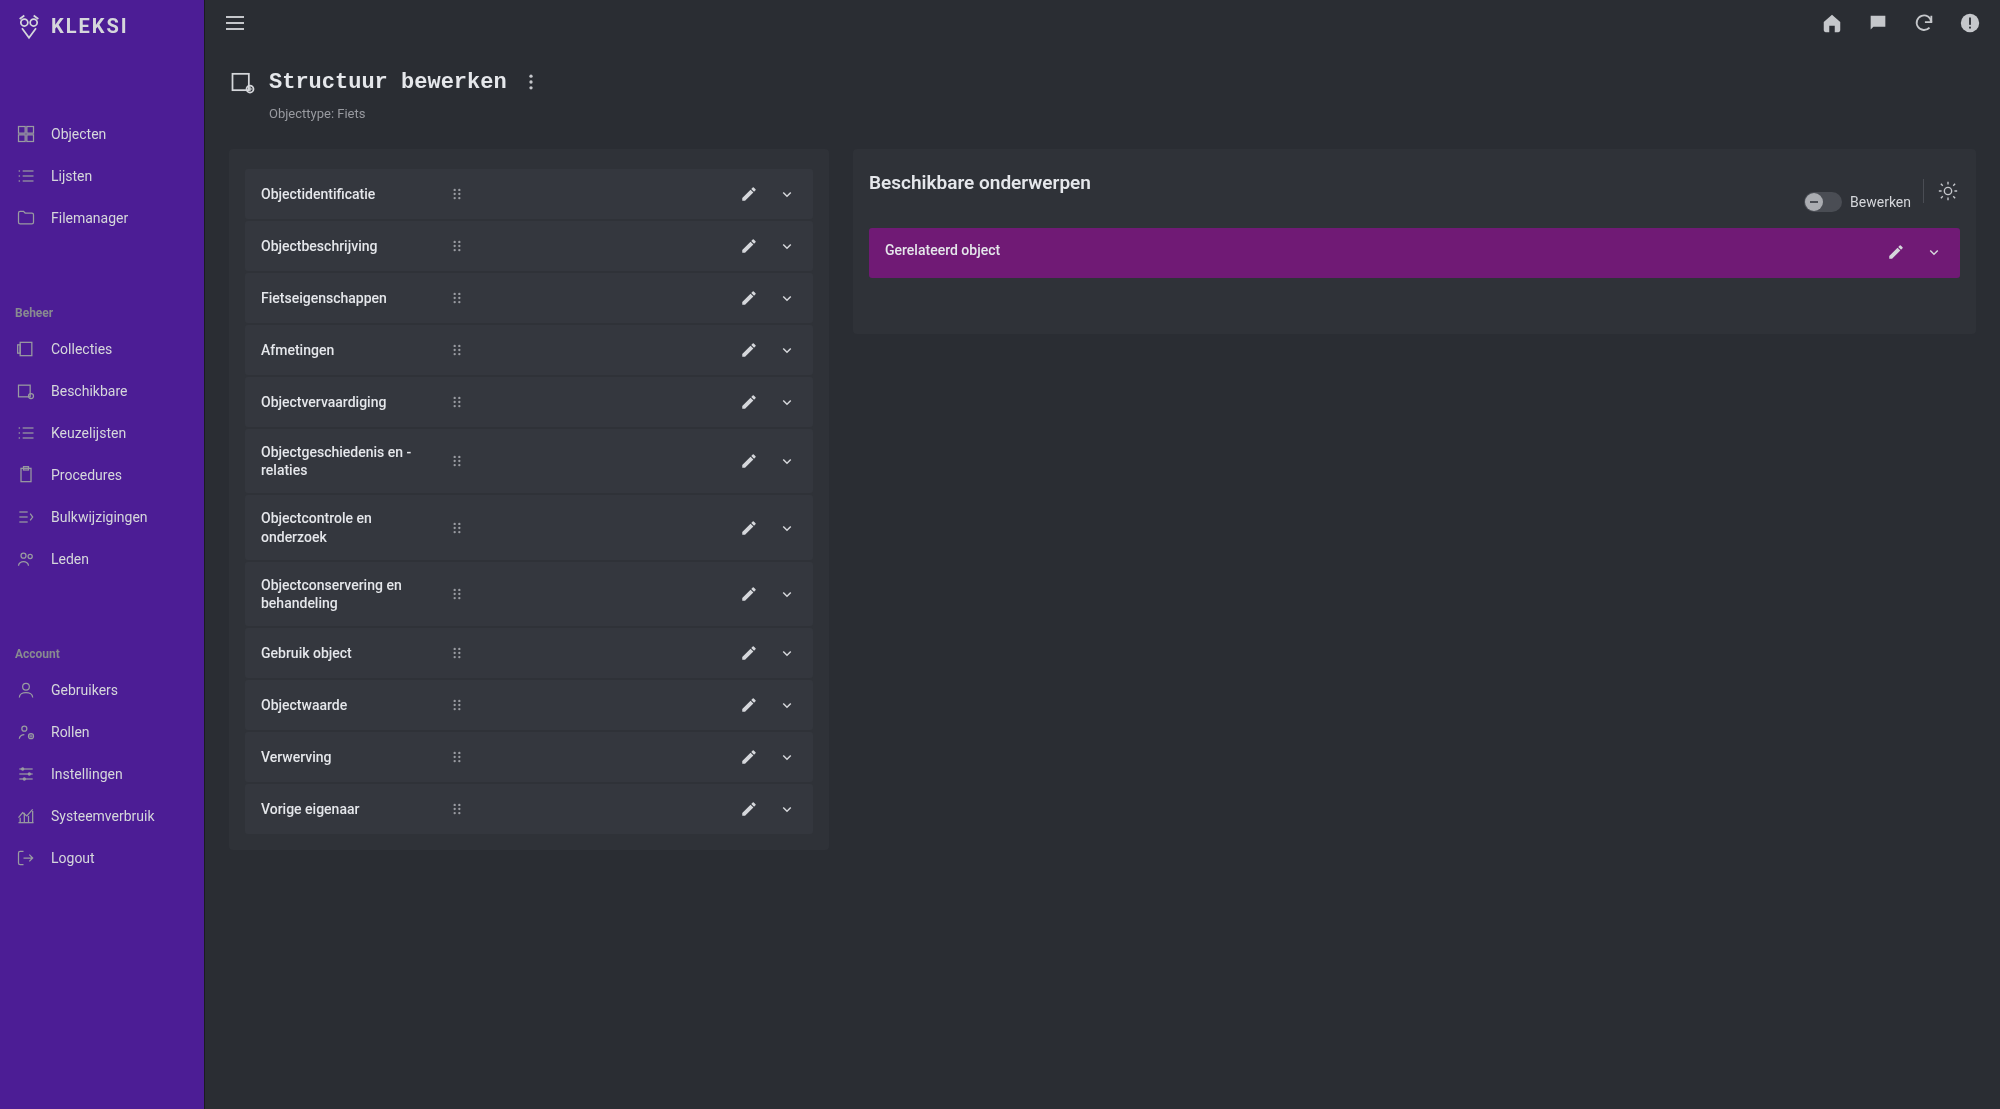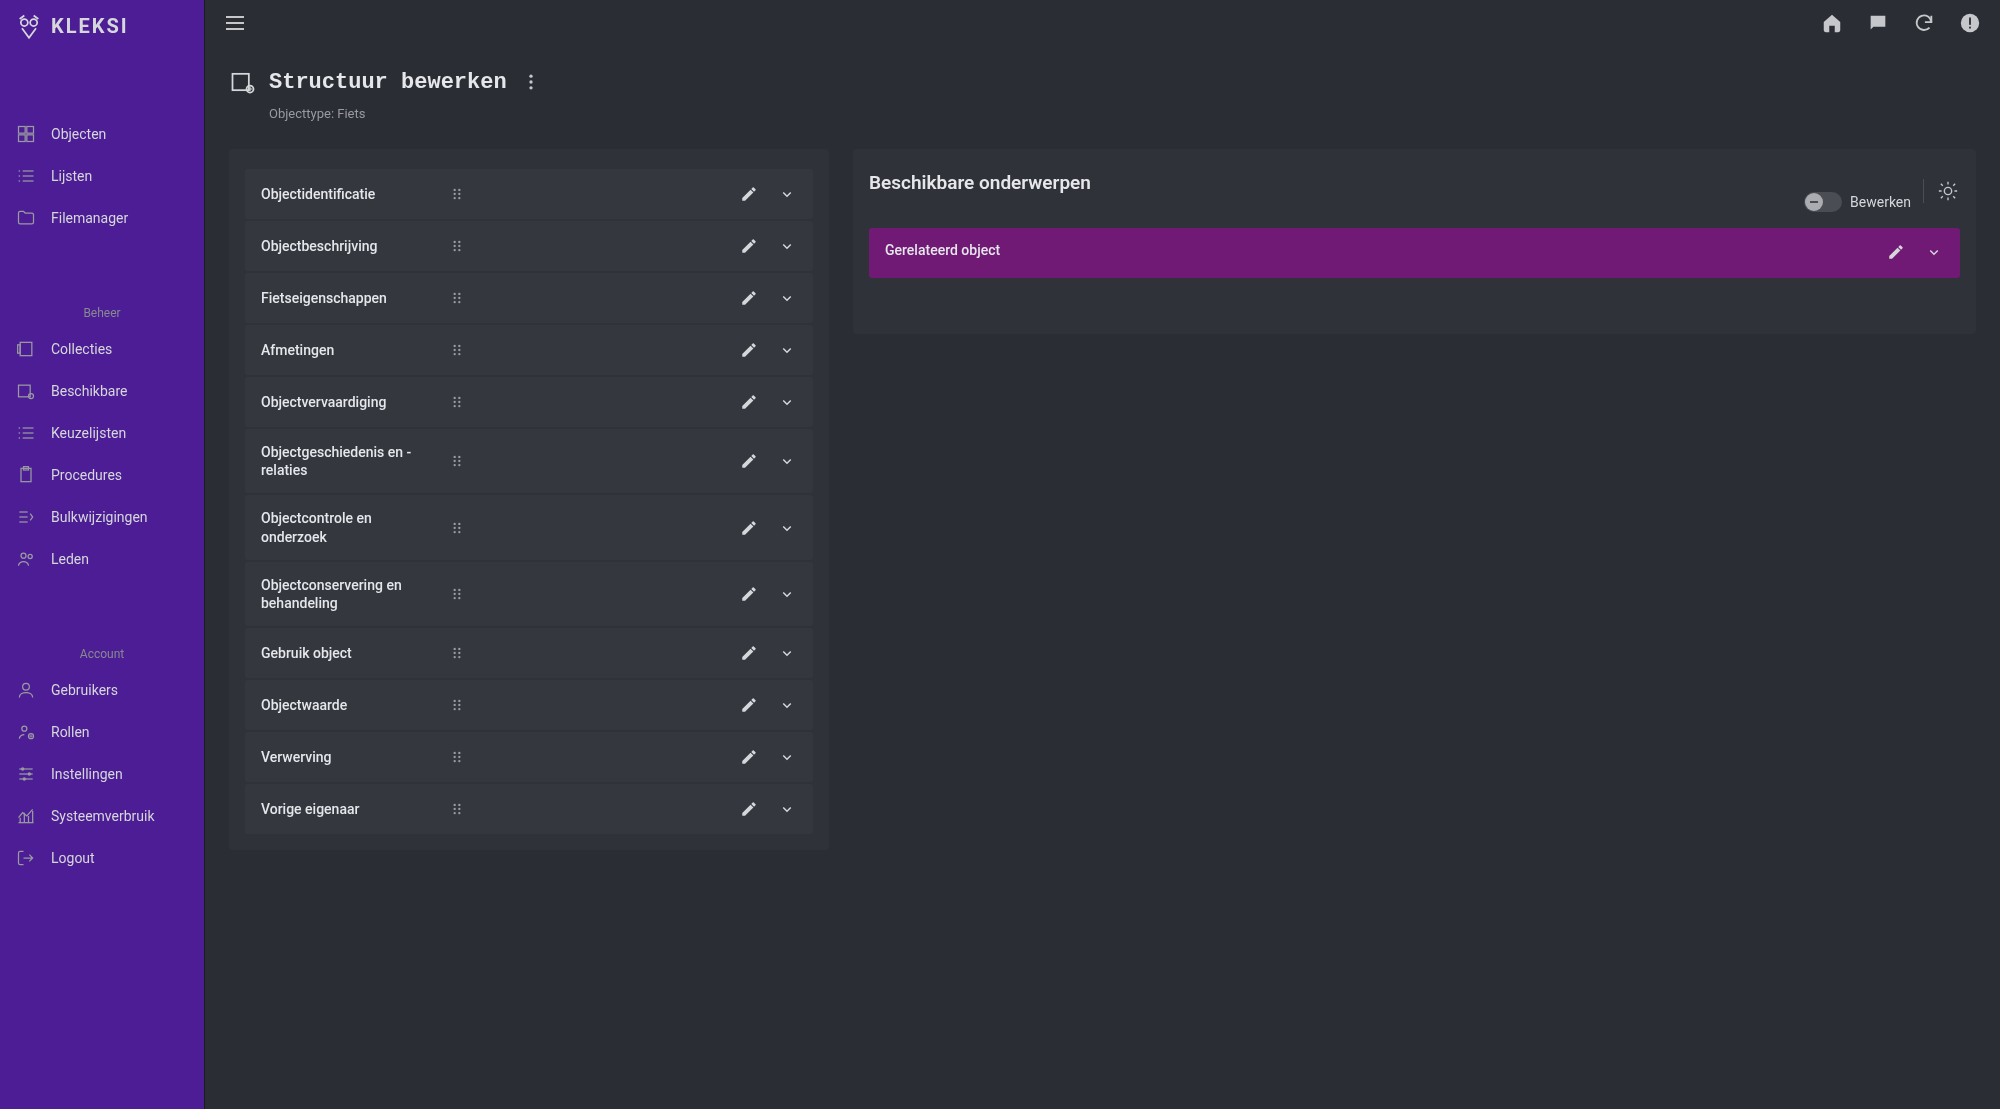--- a/index.html
+++ b/index.html
@@ -44,22 +44,21 @@
       letter-spacing: 2px;
       color: #d5d7db;
     }
     .sidebar-section {
       margin-top: 8px;
     }
     .sidebar-heading {
       font-size: 12px;
       color: #888a90;
       padding: 12px 15px 8px 15px;
-      font-weight: 400;
-      text-align: center;
+      font-weight: 700;
     }
     .sidebar-item {
       display: flex;
       align-items: center;
       gap: 14px;
       padding: 10px 15px;
       cursor: pointer;
       color: #d5d7db;
       font-size: 14px;
     }

